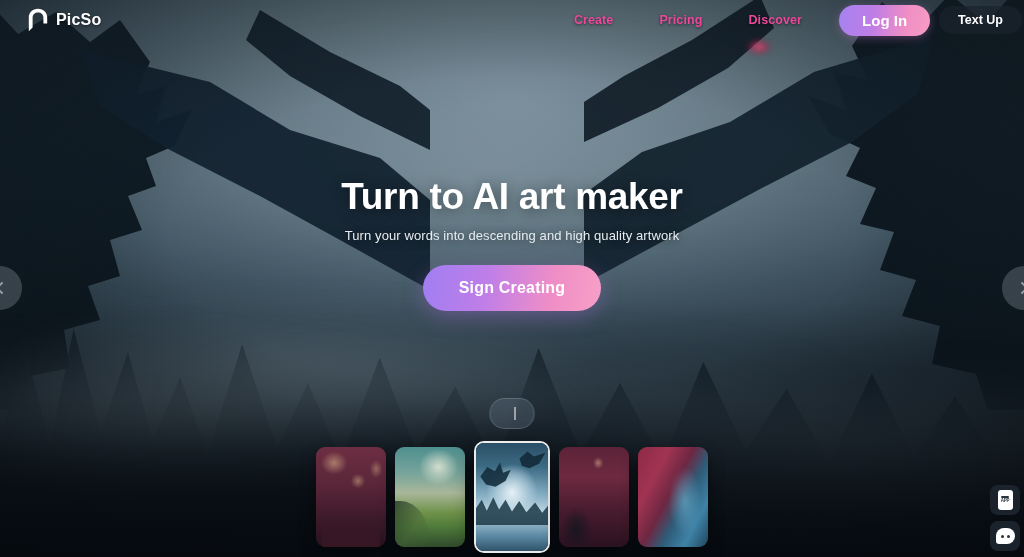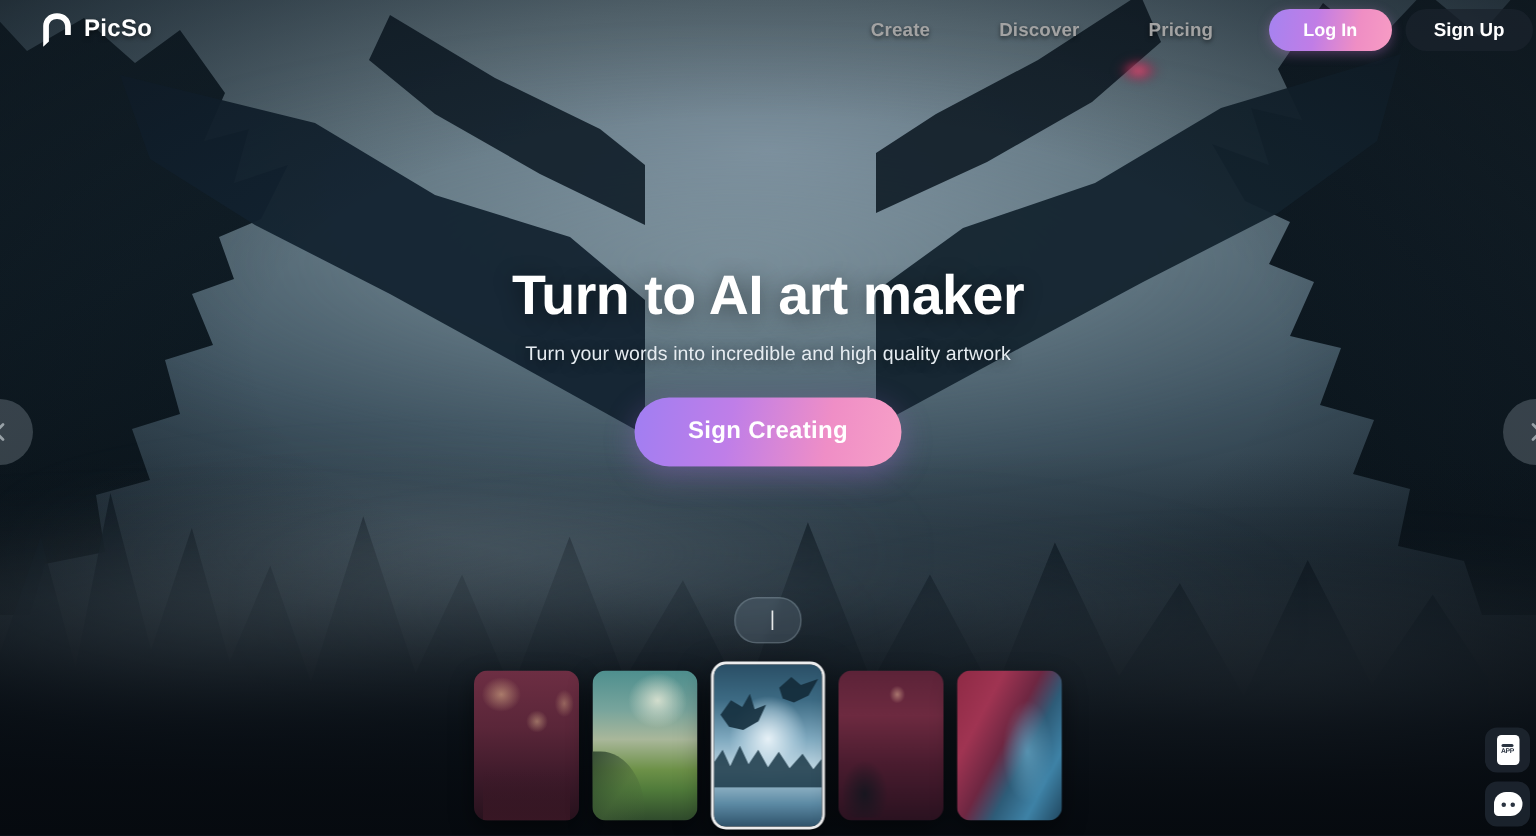--- a/index.html
+++ b/index.html
@@ -68,27 +68,27 @@
     margin-left:15px;
   }
   .brand { display:flex; align-items:center; gap:7px; }
   .brand-mark { width:22px; height:24px; display:block; }
   .brand-name {
     color:#ffffff; font-size:16px; font-weight:bold; letter-spacing:.2px;
     text-shadow:0 1px 3px rgba(0,0,0,.5);
   }
   .nav-right { margin-left:auto; display:flex; align-items:center; gap:0; }
   .nav-link {
-    color:#a3a3a3; font-size:12.5px; font-weight:bold; letter-spacing:.1px;
+    color:#ec4899; font-size:12.5px; font-weight:bold; letter-spacing:.1px;
     padding:6px 23px; cursor:pointer; white-space:nowrap;
     text-shadow:0 1px 3px rgba(0,0,0,.55);
   }
   .btn-login {
     margin-left:14px; padding:7px 23px; border-radius:16px; cursor:pointer;
-    font-size:12px; font-weight:bold; color:#ffffff; white-space:nowrap;
+    font-size:15px; font-weight:bold; color:#ffffff; white-space:nowrap;
     background:linear-gradient(100deg, #a583f0 0%, #c07de6 38%, #ef8ec4 72%, #f79cc4 100%);
     box-shadow:0 2px 8px rgba(200,120,210,.35);
   }
   .btn-signup {
     margin-left:9px; padding:7px 19px; border-radius:16px; cursor:pointer;
     font-size:12.5px; font-weight:bold; color:#ffffff; white-space:nowrap;
     background:rgba(26,34,44,0.72);
   }
 
   
@@ -284,30 +284,30 @@
       <svg class="brand-mark" viewBox="0 0 22 24">
         <path d="M11 0.8C5.6 0.8 1.8 4.4 1.8 9.4 L1.8 23.2 L5.6 19.6 L5.6 9.6
                  C5.6 6.6 7.9 4.6 11 4.6 C14.1 4.6 16.4 6.6 16.4 9.6 L16.4 15.4
                  L20.2 15.4 L20.2 9.4 C20.2 4.4 16.4 0.8 11 0.8 Z" fill="#ffffff"></path>
       </svg>
       <span class="brand-name">PicSo</span>
     </div>
 
     <div class="nav-right">
       <span class="nav-link">Create</span>
+      <span class="nav-link">Pricing</span>
       <span class="nav-link">Discover</span>
-      <span class="nav-link">Pricing</span>
       <span class="btn-login">Log In</span>
-      <span class="btn-signup">Sign Up</span>
+      <span class="btn-signup">Text Up</span>
     </div>
   </div>
 
   <div class="hero-copy">
     <div class="hero-title">Turn to AI art maker</div>
-    <div class="hero-sub">Turn your words into incredible and high quality artwork</div>
+    <div class="hero-sub">Turn your words into descending and high quality artwork</div>
     <div class="cta-wrap">
       <span class="btn-cta">Sign Creating</span>
     </div>
   </div>
 
   <div class="prompt-pill">
     <span class="caret"></span>
   </div>
 
   <div class="carousel-arrow left">

